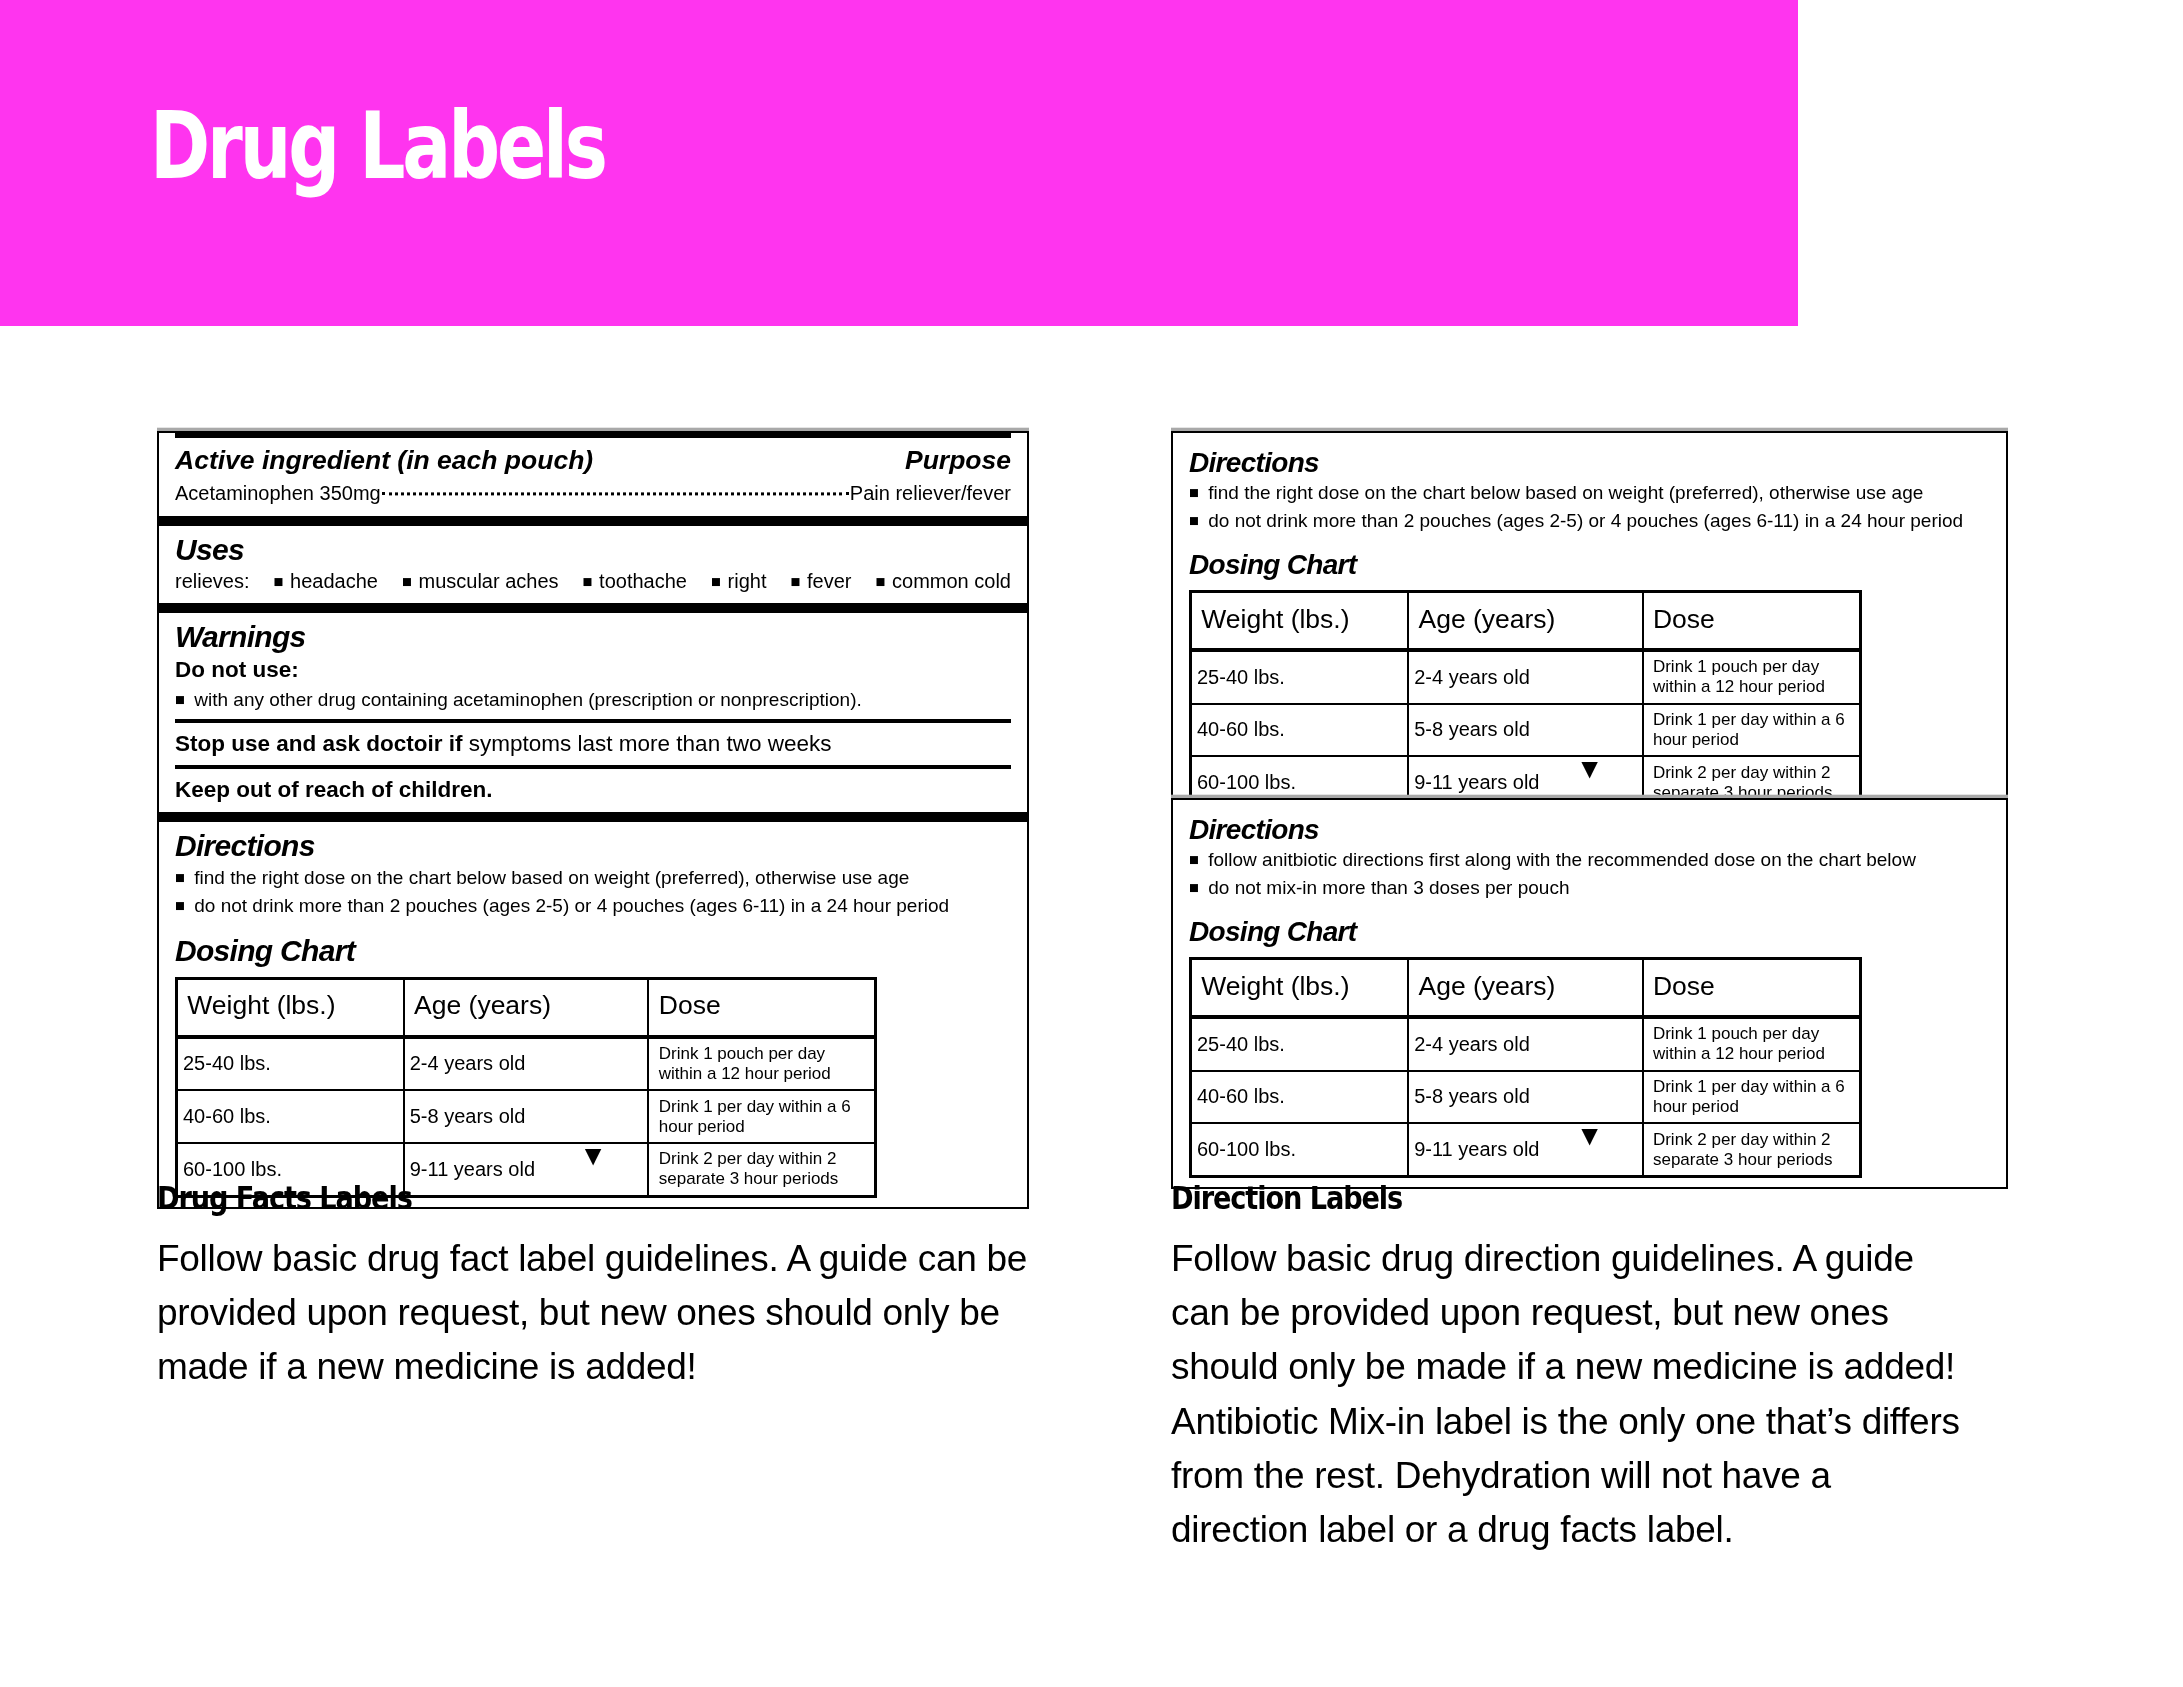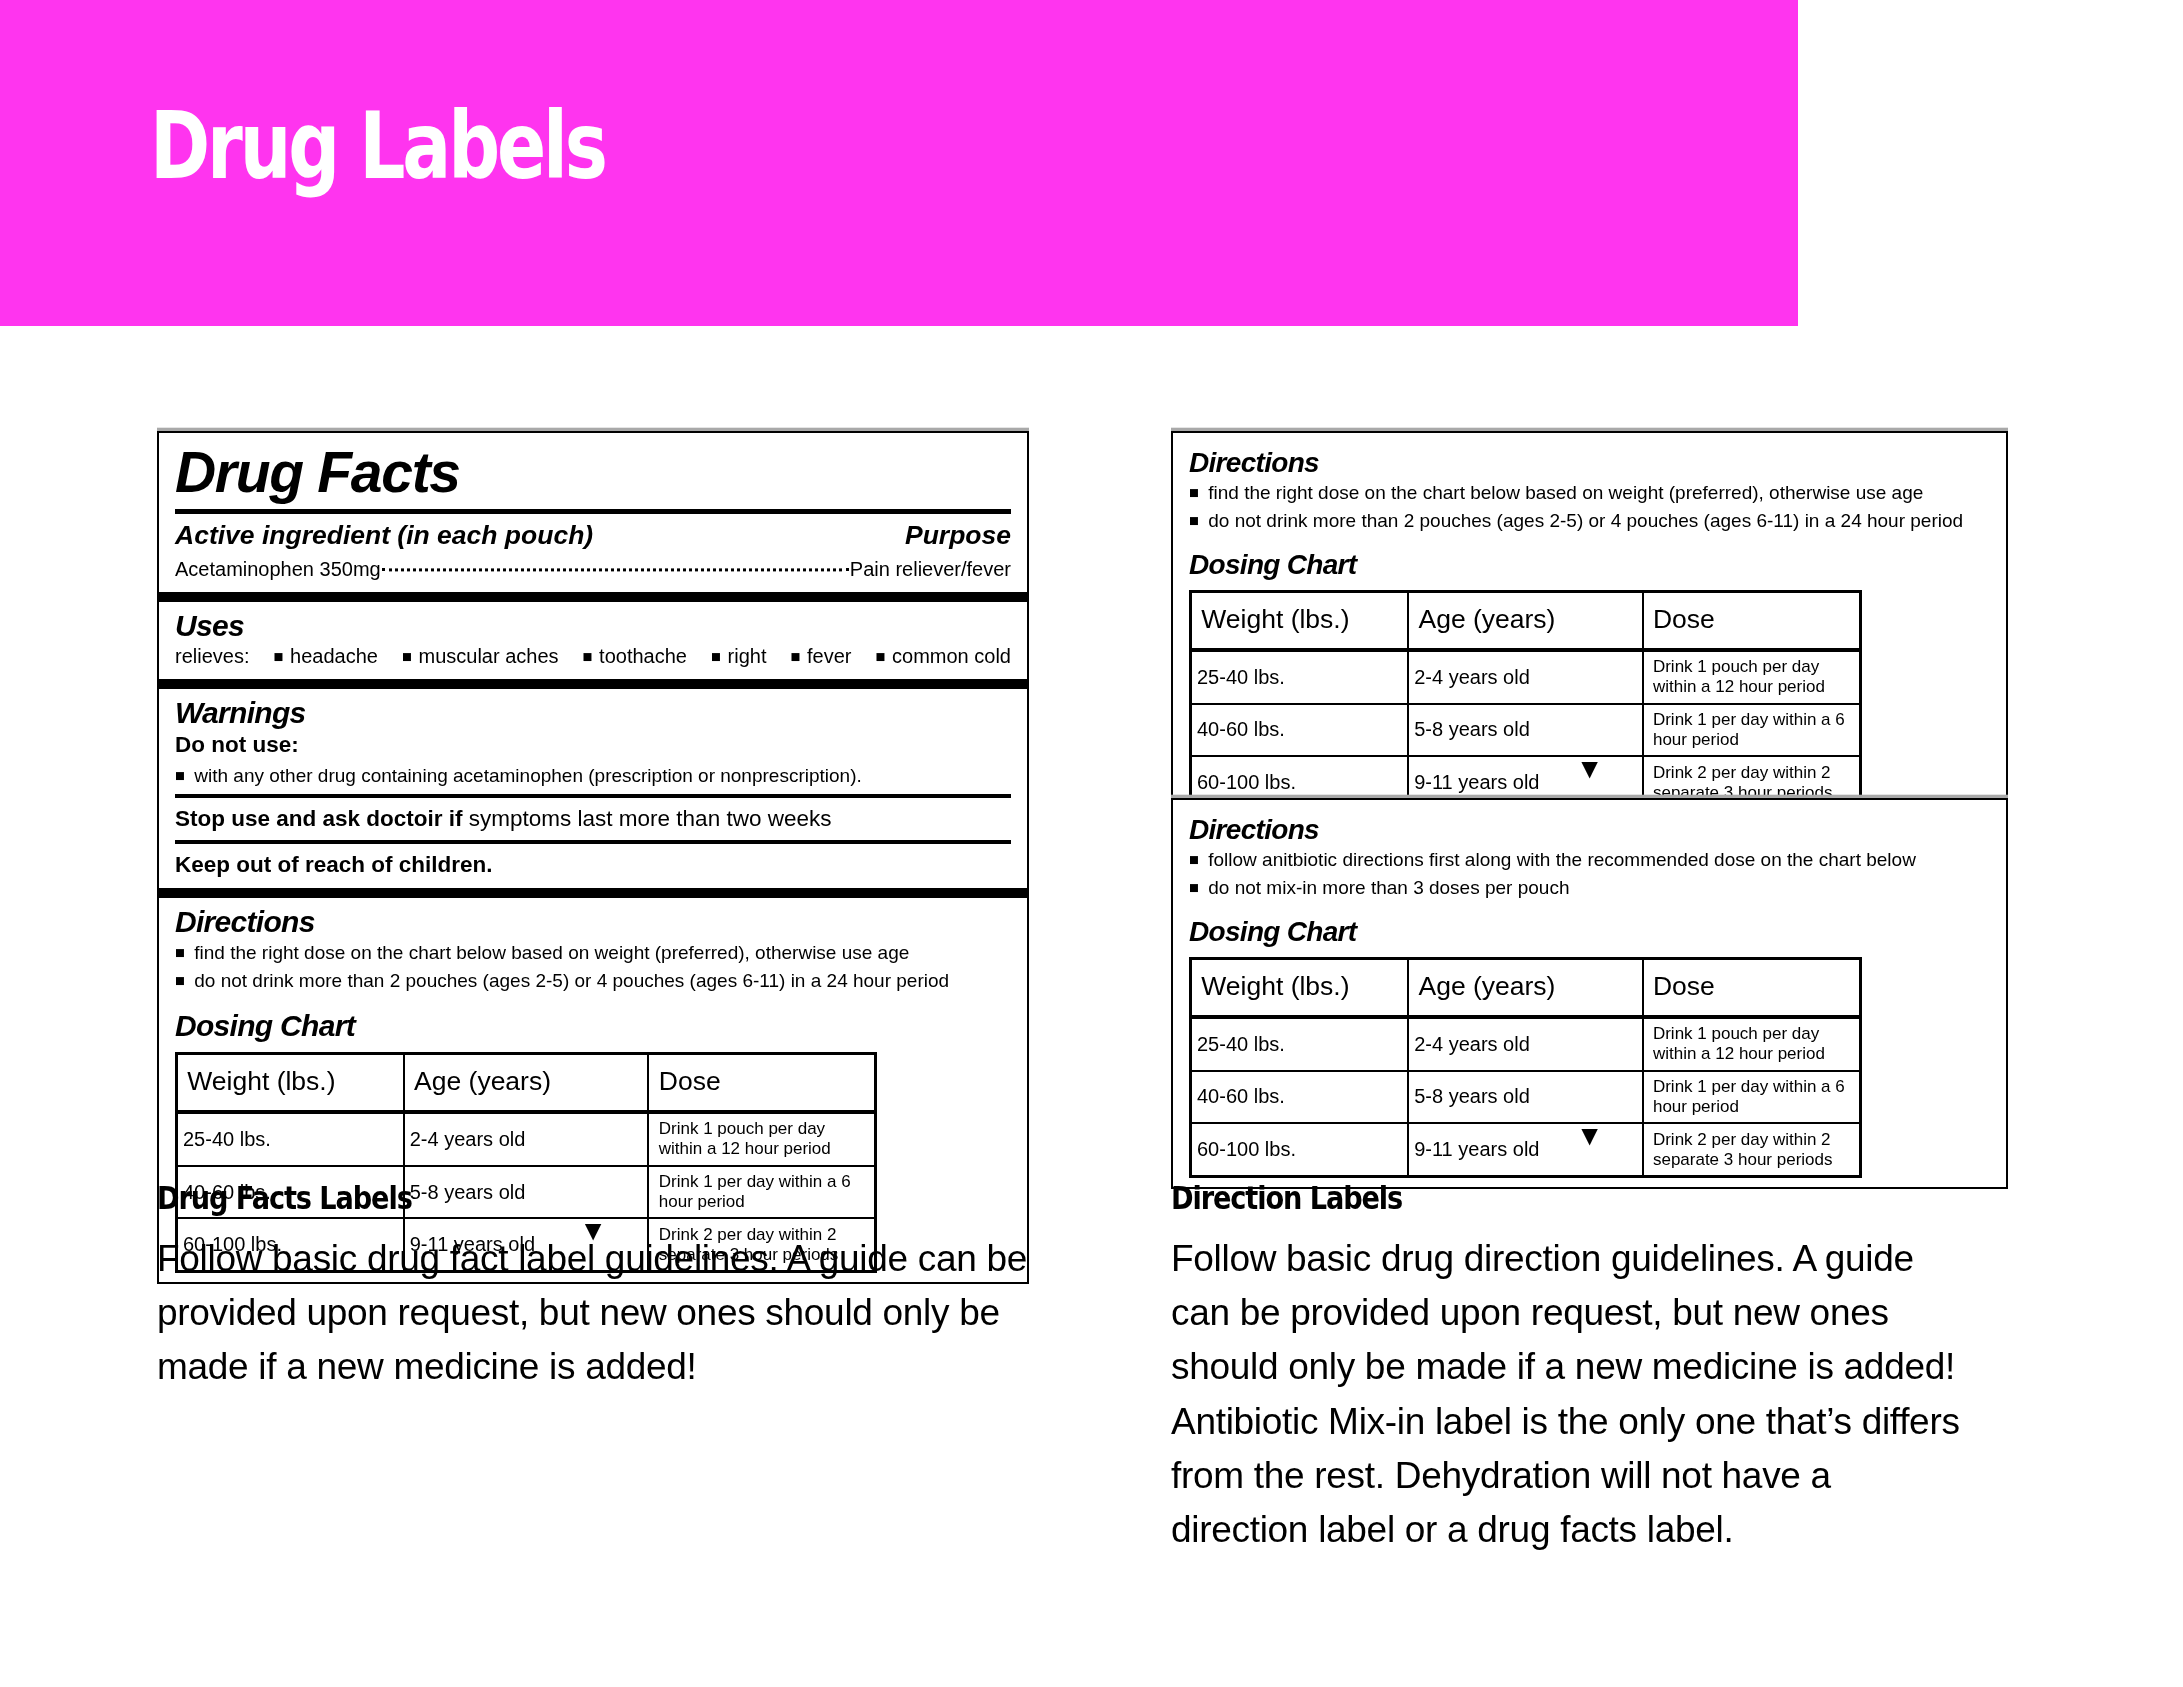--- a/index.html
+++ b/index.html
@@ -71,21 +71,20 @@
 </head>
 <body>
 
 <div class="page">
 
   <header class="band" style="background: rgb(255, 52, 239);">
     <h1 class="page-title">Drug Labels</h1>
   </header>
 
   <section class="label facts">
-    <h2 class="df-title">Drug Facts</h2>
     <div class="rule-lg"></div>
 
     <div class="ai-row">
       <span>Active ingredient (in each pouch)</span>
       <span>Purpose</span>
     </div>
     <div class="ing-row">
       <span>Acetaminophen 350mg</span>
       <span class="leader"></span>
       <span>Pain reliever/fever</span>

